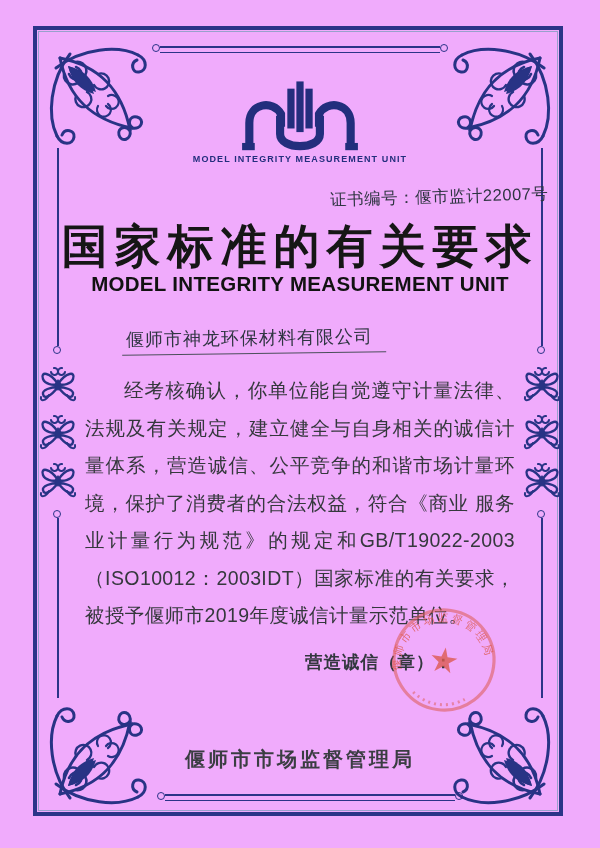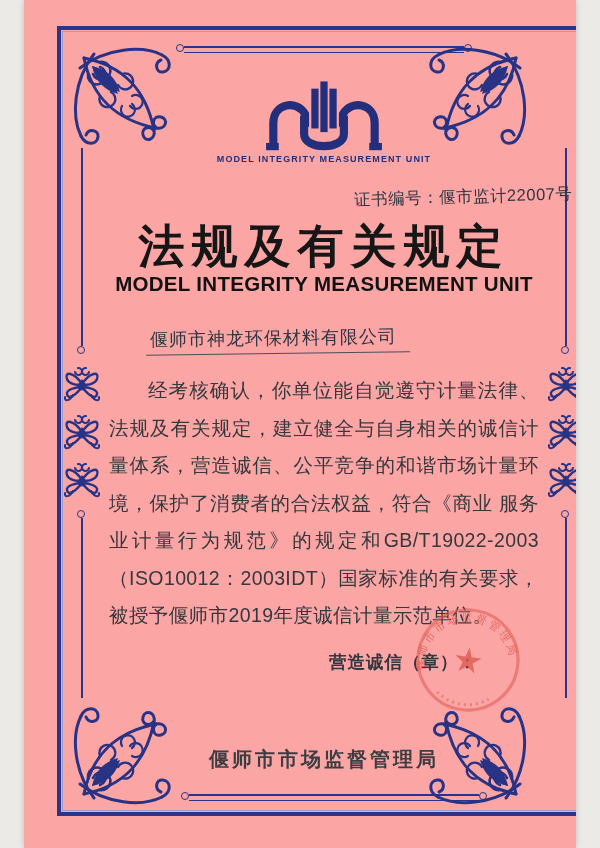--- a/index.html
+++ b/index.html
@@ -1,18 +1,18 @@
 <!DOCTYPE html>
 <html><head>
 <meta charset="utf-8">
 <style>
   html,body{margin:0;padding:0;background:#eceae7;}
   .page{
-    position:relative;width:552px;height:848px;margin:0 auto;
-    background:#fca5a5;overflow:hidden;
+    position:relative;width:600px;height:848px;margin:0 auto;
+    background:#f0abfc;overflow:hidden;
     font-family:"Liberation Sans","DejaVu Sans",sans-serif;
     box-shadow:0 0 6px rgba(0,0,0,.18);
   }
   
   .frame-outer{position:absolute;left:33px;top:26px;width:530px;height:790px;
     border:4px solid #2b3488;box-sizing:border-box;}
   .frame-outer::after{content:"";position:absolute;inset:1px;border:1px solid #98a0cc;}
   
   .iline{position:absolute;background:#2b3488;}
   .iline.h{height:1.6px;}
@@ -159,21 +159,21 @@
         <rect x="120" y="74" width="14" height="8"></rect>
       </g>
     </svg>
     <div class="logo-caption">MODEL INTEGRITY MEASUREMENT UNIT</div>
   </div>
 
   <div class="certno">
     <span>证书编号：</span><span>偃市监计22007号</span>
   </div>
 
-  <h1 class="title-zh">法规及有关规定</h1>
+  <h1 class="title-zh">国家标准的有关要求</h1>
   <div class="title-en">MODEL INTEGRITY MEASUREMENT UNIT</div>
 
   <div class="recipient">偃师市神龙环保材料有限公司</div>
 
   <p class="body-text">经考核确认，你单位能自觉遵守计量法律、法规及有关规定，建立健全与自身相关的诚信计量体系，营造诚信、公平竞争的和谐市场计量环境，保护了消费者的合法权益，符合《商业 服务业计量行为规范》的规定和GB/T19022-2003（ISO10012：2003IDT）国家标准的有关要求，被授予偃师市2019年度诚信计量示范单位。</p>
 
   <div class="issuer-row">营造诚信（章）：</div>
 
   <svg class="seal" viewBox="0 0 112 112">
     <circle cx="56" cy="56" r="50" fill="none" stroke="#dd5a50" stroke-width="3.2" opacity=".55"></circle>

